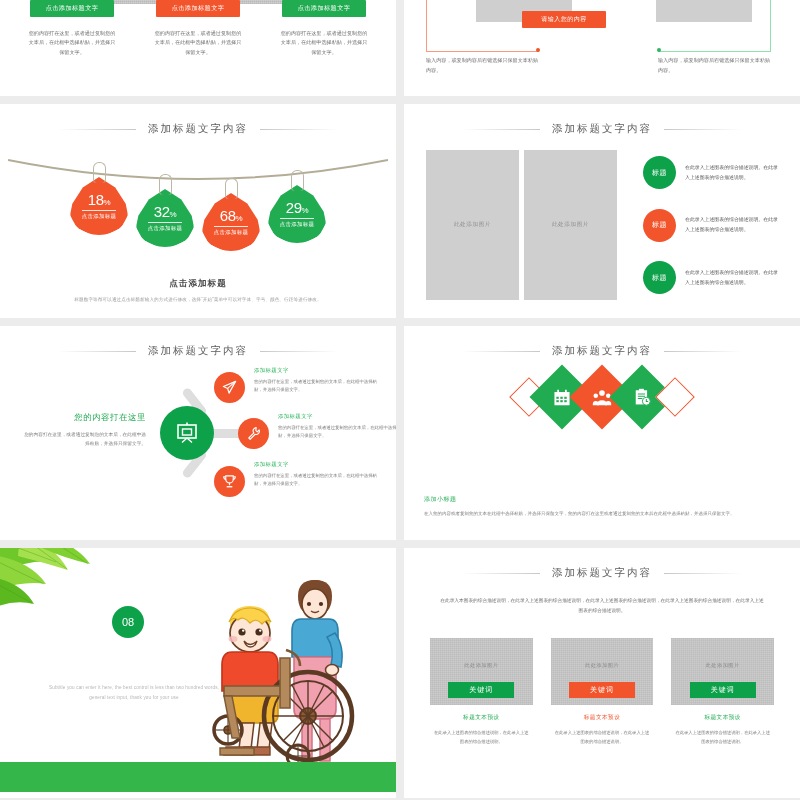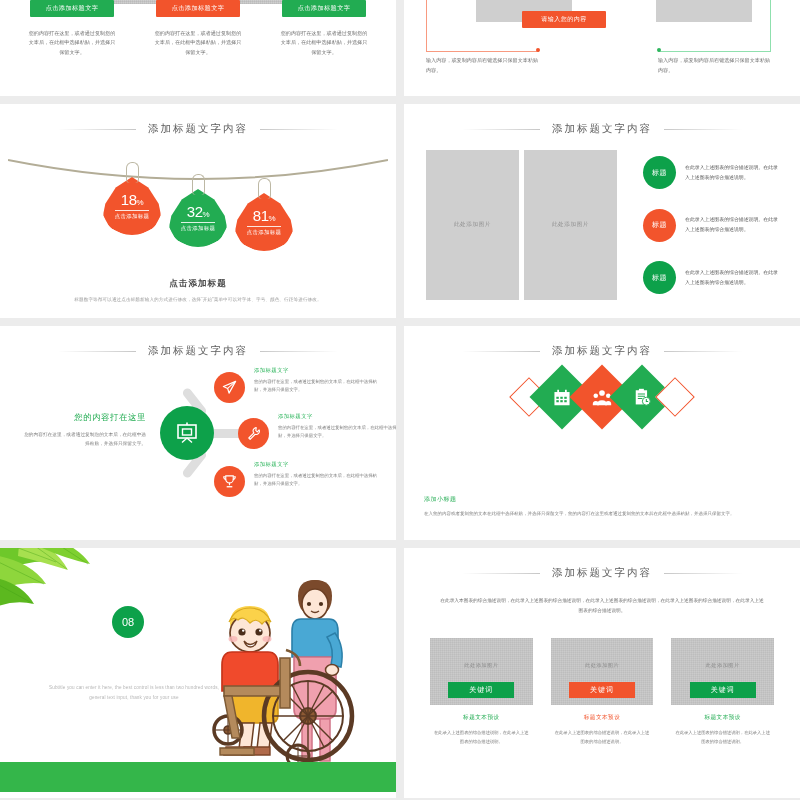--- a/index.html
+++ b/index.html
@@ -237,21 +237,30 @@
           <div class="shape" style="background:#22ac52"></div>
           <div class="pct"><span>32</span><small>%</small></div>
           <div class="rule"></div>
           <div class="lab">点击添加标题</div>
         </div>
       </div>
       <div class="tagwrap" style="margin-top:16px">
         <div class="hook"></div>
         <div class="drop">
           <div class="shape" style="background:#f2542c"></div>
-          <div class="pct"><span>81</span><small>%</small></div>
+          <div class="pct"><span>68</span><small>%</small></div>
+          <div class="rule"></div>
+          <div class="lab">点击添加标题</div>
+        </div>
+      </div>
+      <div class="tagwrap" style="margin-top:8px">
+        <div class="hook"></div>
+        <div class="drop">
+          <div class="shape" style="background:#22ac52"></div>
+          <div class="pct"><span>29</span><small>%</small></div>
           <div class="rule"></div>
           <div class="lab">点击添加标题</div>
         </div>
       </div>
     </div>
     <div class="s3-foot">
       <div class="h">点击添加标题</div>
       <div class="p">标题数字等都可以通过点击标题新输入的方式进行修改，选择“开始”菜单中可以对字体、字号、颜色、行距等进行修改。</div>
     </div>
   </div>

